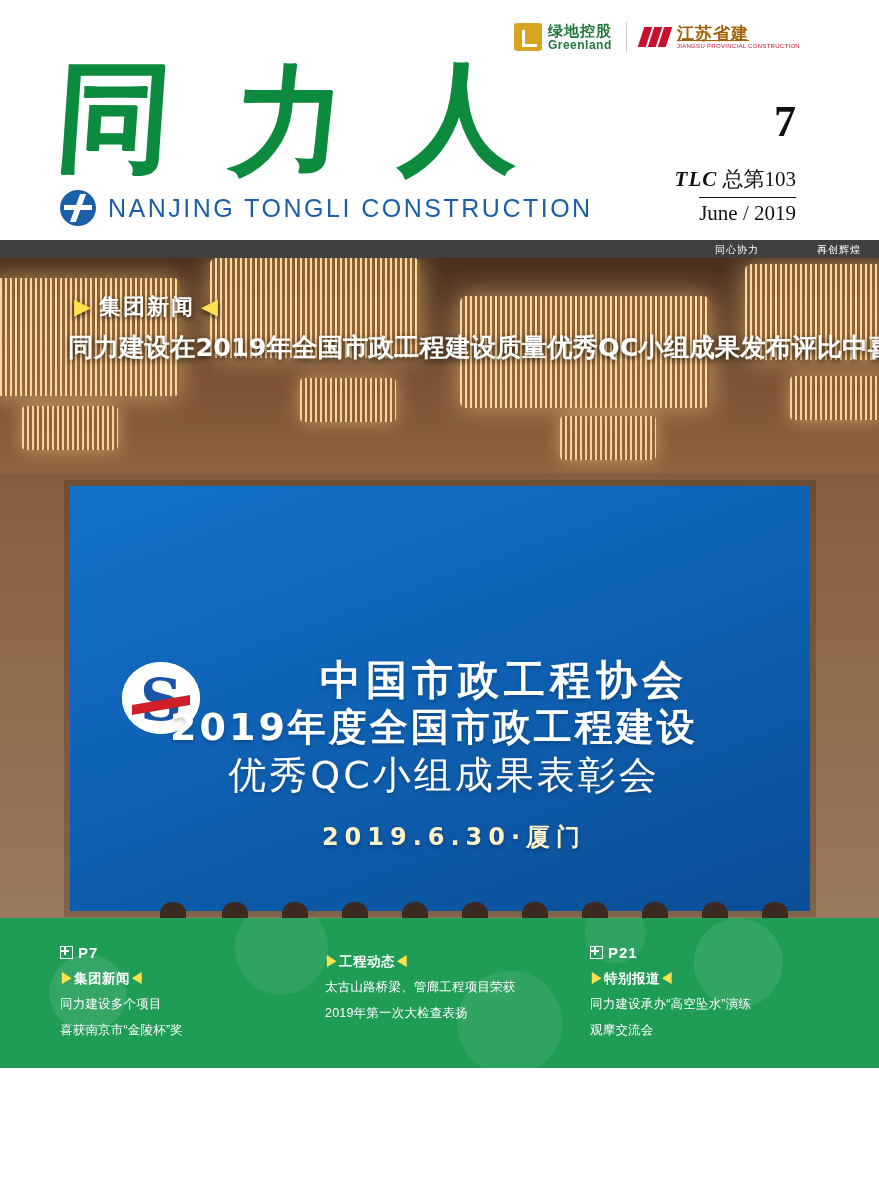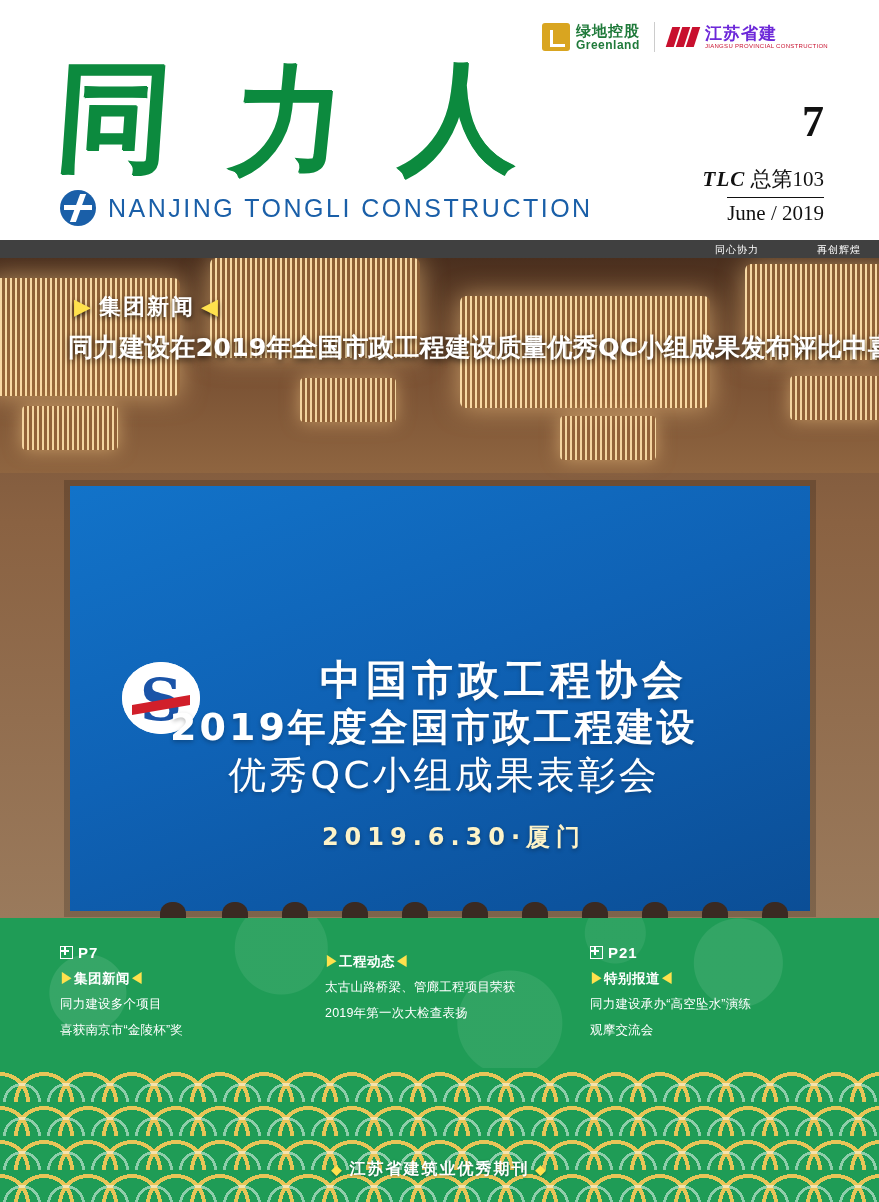--- a/index.html
+++ b/index.html
@@ -17,21 +17,20 @@
     overflow: hidden;
     background: #ffffff;
   }
 
   
   .header {
     position: relative;
     width: 822px;
     height: 240px;
     background: #ffffff;
-    padding-left: 28px;
   }
   .brand-row {
     position: absolute;
     top: 22px;
     right: 22px;
     display: flex;
     align-items: center;
     gap: 14px;
   }
   .brand-greenland {
@@ -98,22 +97,23 @@
   }
   .brand-jiangsu .mark i:nth-child(1) { left: 0px; }
   .brand-jiangsu .mark i:nth-child(2) { left: 10px; }
   .brand-jiangsu .mark i:nth-child(3) { left: 20px; }
   .brand-jiangsu .txt {
     line-height: 1.05;
   }
   .brand-jiangsu .txt .cn {
     font-size: 17px;
     font-weight: bold;
-    color: #6d28d9;
+    color: #a16207;
     letter-spacing: 1px;
+    text-decoration: underline;
   }
   .brand-jiangsu .txt .en {
     font-size: 6px;
     color: #c8102e;
     letter-spacing: 0.3px;
   }
 
   .masthead {
     position: absolute;
     left: 60px;
@@ -635,21 +635,14 @@
         <div class="toc-cat">
           <span class="ar">▶</span><span>特别报道</span><span class="ar">◀</span>
         </div>
         <div class="toc-line">同力建设承办“高空坠水”演练</div>
         <div class="toc-line">观摩交流会</div>
       </div>
 
     </div>
   </div>
 
-  <div class="footer">
-    <div class="waves"></div>
-    <div class="waves2"></div>
-    <div class="footer-text">
-      <span class="dia">◆</span><span>江苏省建筑业优秀期刊</span><span class="dia">◆</span>
-    </div>
-  </div>
 
 </div>
 
 </body></html>

